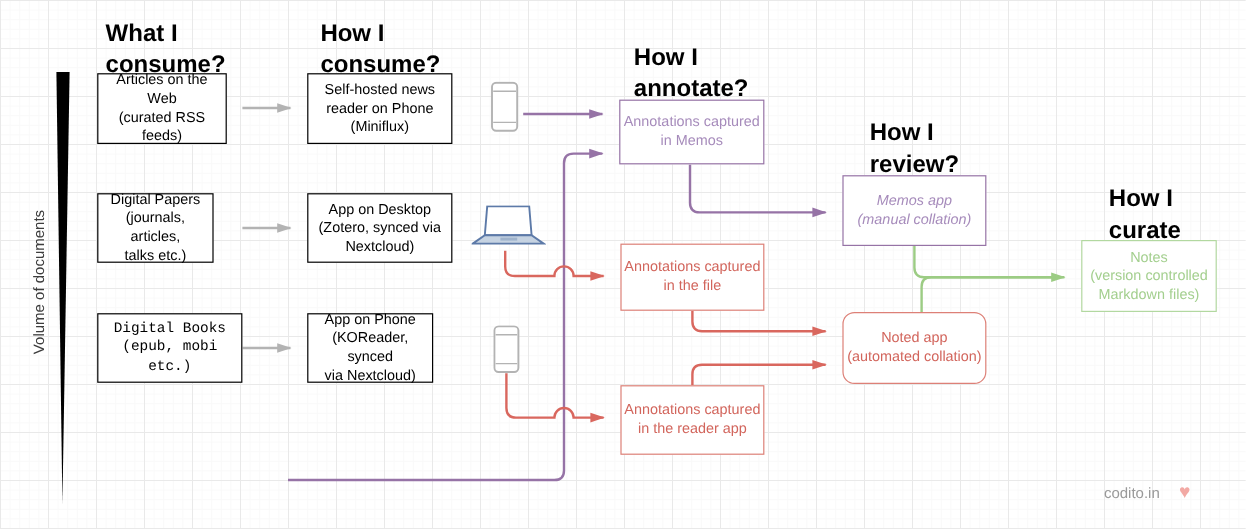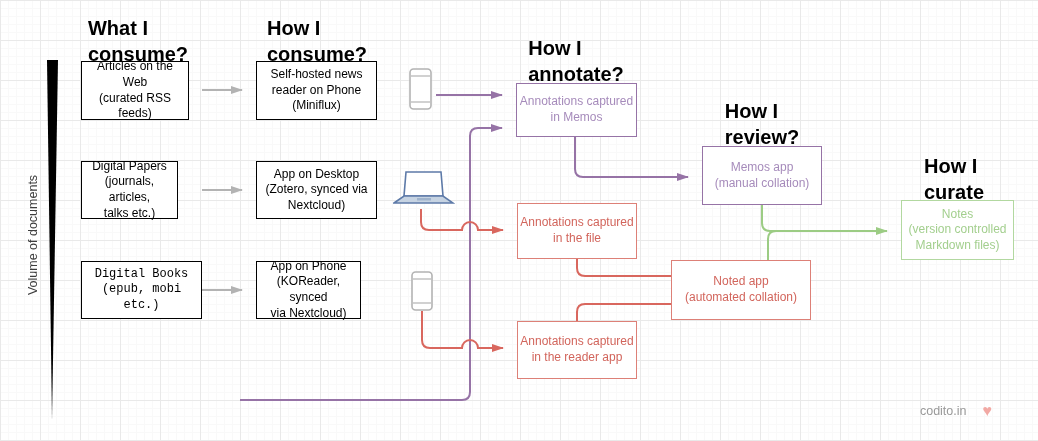--- a/index.html
+++ b/index.html
@@ -131,23 +131,23 @@
     <line x1="2" y1="32" x2="20" y2="32" stroke="#b3b3b3" stroke-width="1.2"></line>
   </svg>
 
   <div class="node np" style="left:516px;top:83px;width:121px;height:54px;">Annotations captured
 in Memos</div>
   <div class="node nr" style="left:517px;top:203px;width:120px;height:56px;">Annotations captured
 in the file</div>
   <div class="node nr" style="left:517px;top:321px;width:120px;height:58px;">Annotations captured
 in the reader app</div>
 
-  <div class="node np" style="left:702px;top:146px;width:120px;height:59px;">Memos app
+  <div class="node np" style="left:702px;top:146px;width:120px;height:59px;font-style:italic;">Memos app
 (manual collation)</div>
-  <div class="node nr" style="left:671px;top:260px;width:140px;height:60px;">Noted app
+  <div class="node nr" style="left:702px;top:260px;width:120px;height:60px;border-radius:10px;">Noted app
 (automated collation)</div>
 
   <div class="node ng" style="left:901px;top:200px;width:113px;height:60px;">Notes
 (version controlled
 Markdown files)</div>
 
   <div id="footer">
     <span>codito.in</span>
     <span class="heart">♥</span>
   </div>

